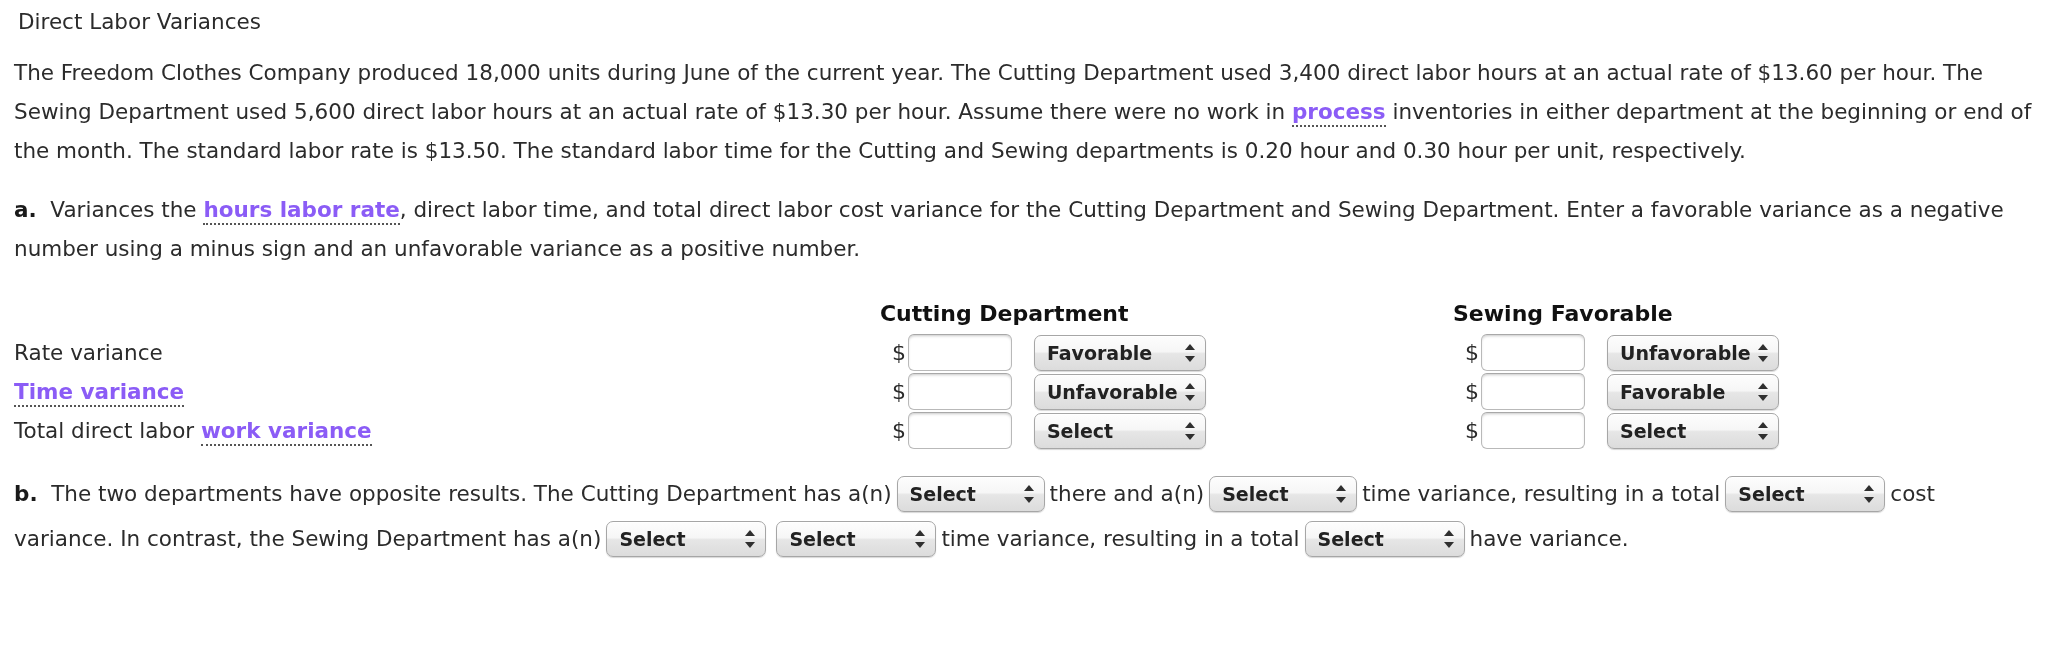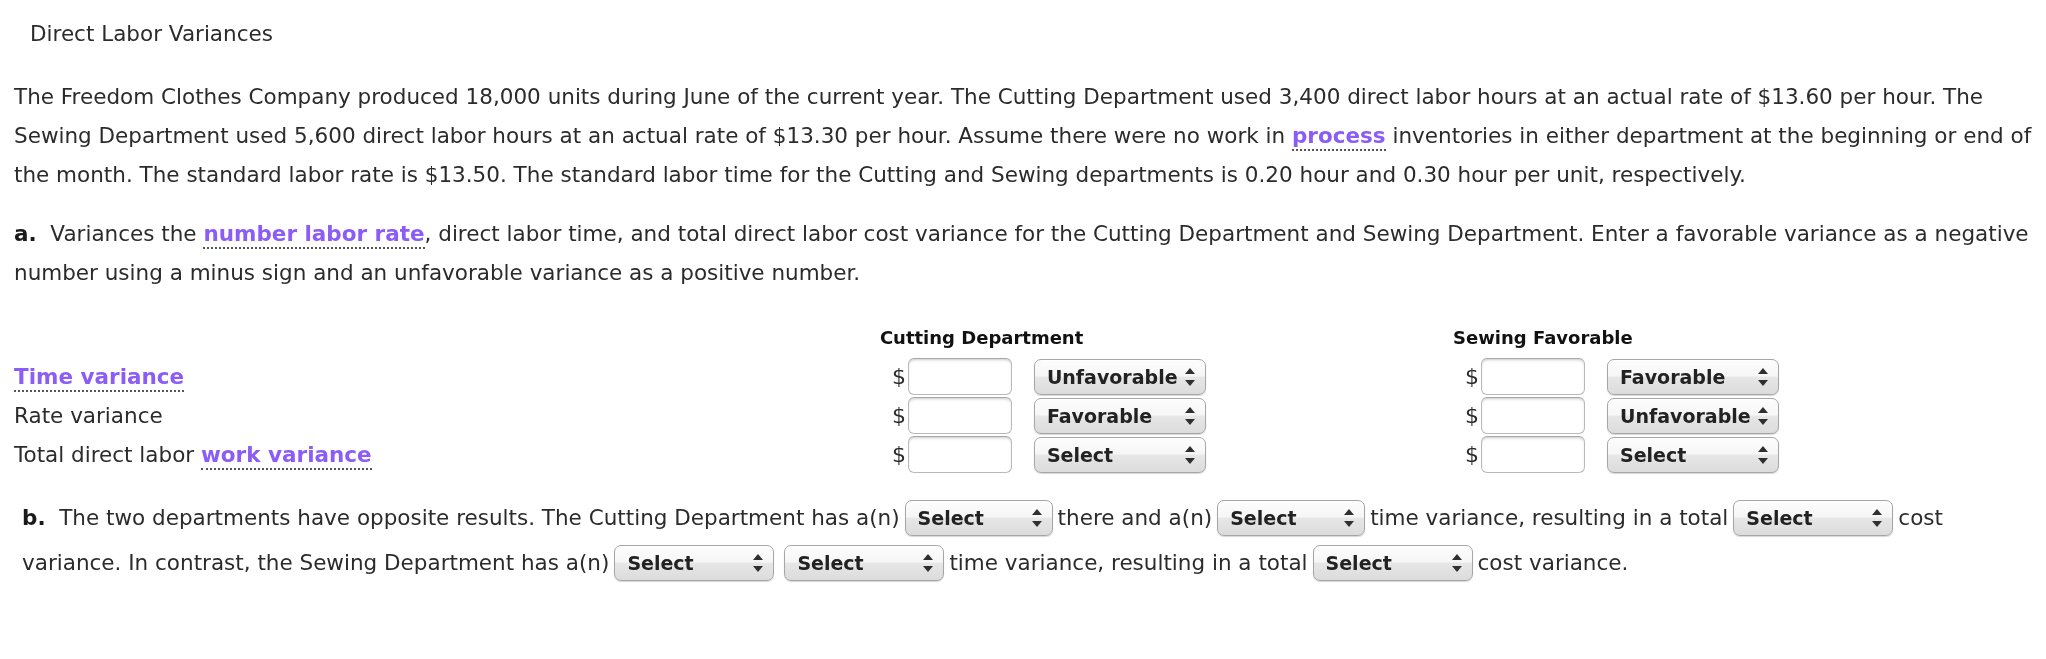--- a/index.html
+++ b/index.html
@@ -20,21 +20,21 @@
     width: 2046px;
     box-sizing: border-box;
     padding: 0 14px;
   }
 
   
   .doc-title {
     font-size: 21.5px;
     font-weight: normal;
     color: #2b2b2b;
-    margin: 16px;
+    margin: 4px;
     padding-top: 3px;
     line-height: 30px;
   }
   .para {
     margin: 0;
     padding-top: 12px;
     font-size: 21.5px;
     line-height: 39px;
     color: #2b2b2b;
     max-width: 2018px;
@@ -62,21 +62,21 @@
   .grid col.c-label { width: 880px; }
   .grid col.c-cut   { width: 580px; }
   .grid col.c-sew   { width: 586px; }
 
   .grid th, .grid td {
     padding: 0;
     vertical-align: middle;
     text-align: left;
   }
   .col-head {
-    font-size: 18px;
+    font-size: 22px;
     font-weight: bold;
     color: #111111;
     text-align: center;
     padding-bottom: 16px;
     white-space: nowrap;
   }
   .row-label {
     font-size: 21.5px;
     color: #2b2b2b;
     padding: 9px 0;
@@ -174,100 +174,99 @@
     display: inline-block;
     vertical-align: middle;
     margin: 0 5px;
     position: relative;
     top: -1px;
   }
   .para.b {
     padding-top: 22px;
     line-height: 44px;
     max-width: 2018px;
-    margin-left: 8px;
   }
 </style>
 </head>
 <body>
 
 <div class="page">
 
   <div class="doc-title">Direct Labor Variances</div>
 
   <p class="para"><span>The Freedom Clothes Company produced 18,000 units during June of the current year. The Cutting Department used 3,400 direct labor hours at an actual rate of $13.60 per hour. The Sewing Department used 5,600 direct labor hours at an actual rate of $13.30 per hour. Assume there were no work in </span><span class="term">process</span><span> inventories in either department at the beginning or end of the month. The standard labor rate is $13.50. The standard labor time for the Cutting and Sewing departments is 0.20 hour and 0.30 hour per unit, respectively.</span></p>
 
-  <p class="para q"><span class="marker">a.</span>&nbsp; <span>Variances the </span><span class="term">number labor rate</span><span>, direct labor time, and total direct labor cost variance for the Cutting Department and Sewing Department. Enter a favorable variance as a negative number using a minus sign and an unfavorable variance as a positive number.</span></p>
+  <p class="para q"><span class="marker">a.</span>&nbsp; <span>Variances the </span><span class="term">hours labor rate</span><span>, direct labor time, and total direct labor cost variance for the Cutting Department and Sewing Department. Enter a favorable variance as a negative number using a minus sign and an unfavorable variance as a positive number.</span></p>
 
   <table class="grid">
     <colgroup>
       <col class="c-label">
         <col class="c-cut">
         <col class="c-sew">
     </colgroup>
     <thead>
       <tr>
         <th></th>
         <th class="col-head">Cutting Department</th>
         <th class="col-head">Sewing Favorable</th>
       </tr>
     </thead>
     <tbody>
 
       <tr>
+        <td class="row-label"><span>Rate variance</span></td>
+        <td class="cell">
+          <div class="cell-inner">
+            <span class="dollar">$</span>
+            <input class="tf" type="text" value="" style="">
+            <span class="sel w-table">
+              <span class="sel-text">Favorable</span>
+              <span class="arrows">
+                  <i class="up"></i>
+                  <i class="dn"></i>
+                </span>
+            </span>
+          </div>
+        </td>
+        <td class="cell">
+          <div class="cell-inner">
+            <span class="dollar">$</span>
+            <input class="tf" type="text" value="" style="">
+            <span class="sel w-table">
+              <span class="sel-text">Unfavorable</span>
+              <span class="arrows">
+                  <i class="up"></i>
+                  <i class="dn"></i>
+                </span>
+            </span>
+          </div>
+        </td>
+      </tr>
+
+      <tr>
         <td class="row-label"><span class="term">Time variance</span></td>
         <td class="cell">
           <div class="cell-inner">
             <span class="dollar">$</span>
             <input class="tf" type="text" value="" style="">
             <span class="sel w-table">
               <span class="sel-text">Unfavorable</span>
               <span class="arrows">
                   <i class="up"></i>
                   <i class="dn"></i>
                 </span>
             </span>
           </div>
         </td>
         <td class="cell">
           <div class="cell-inner">
             <span class="dollar">$</span>
             <input class="tf" type="text" value="" style="">
             <span class="sel w-table">
               <span class="sel-text">Favorable</span>
-              <span class="arrows">
-                  <i class="up"></i>
-                  <i class="dn"></i>
-                </span>
-            </span>
-          </div>
-        </td>
-      </tr>
-
-      <tr>
-        <td class="row-label"><span>Rate variance</span></td>
-        <td class="cell">
-          <div class="cell-inner">
-            <span class="dollar">$</span>
-            <input class="tf" type="text" value="" style="">
-            <span class="sel w-table">
-              <span class="sel-text">Favorable</span>
-              <span class="arrows">
-                  <i class="up"></i>
-                  <i class="dn"></i>
-                </span>
-            </span>
-          </div>
-        </td>
-        <td class="cell">
-          <div class="cell-inner">
-            <span class="dollar">$</span>
-            <input class="tf" type="text" value="" style="">
-            <span class="sel w-table">
-              <span class="sel-text">Unfavorable</span>
               <span class="arrows">
                   <i class="up"></i>
                   <i class="dn"></i>
                 </span>
             </span>
           </div>
         </td>
       </tr>
 
       <tr>
@@ -332,15 +331,15 @@
           <span class="arrows">
             <i class="up"></i>
             <i class="dn"></i>
           </span>
         </span></span><span>time variance, resulting in a total</span><span class="inline-sel-wrap"><span class="sel w-inline-lg">
           <span class="sel-text">Select</span>
           <span class="arrows">
             <i class="up"></i>
             <i class="dn"></i>
           </span>
-        </span></span><span>cost variance.</span></p>
+        </span></span><span>have variance.</span></p>
 
 </div>
 
 </body></html>

